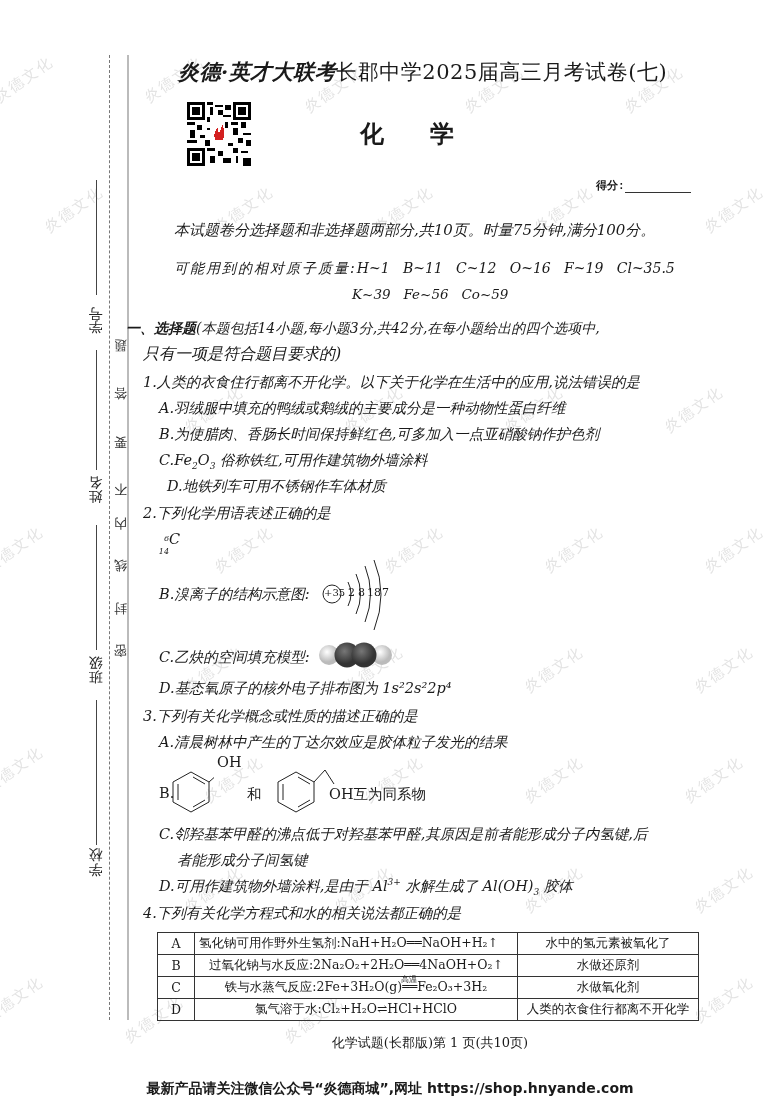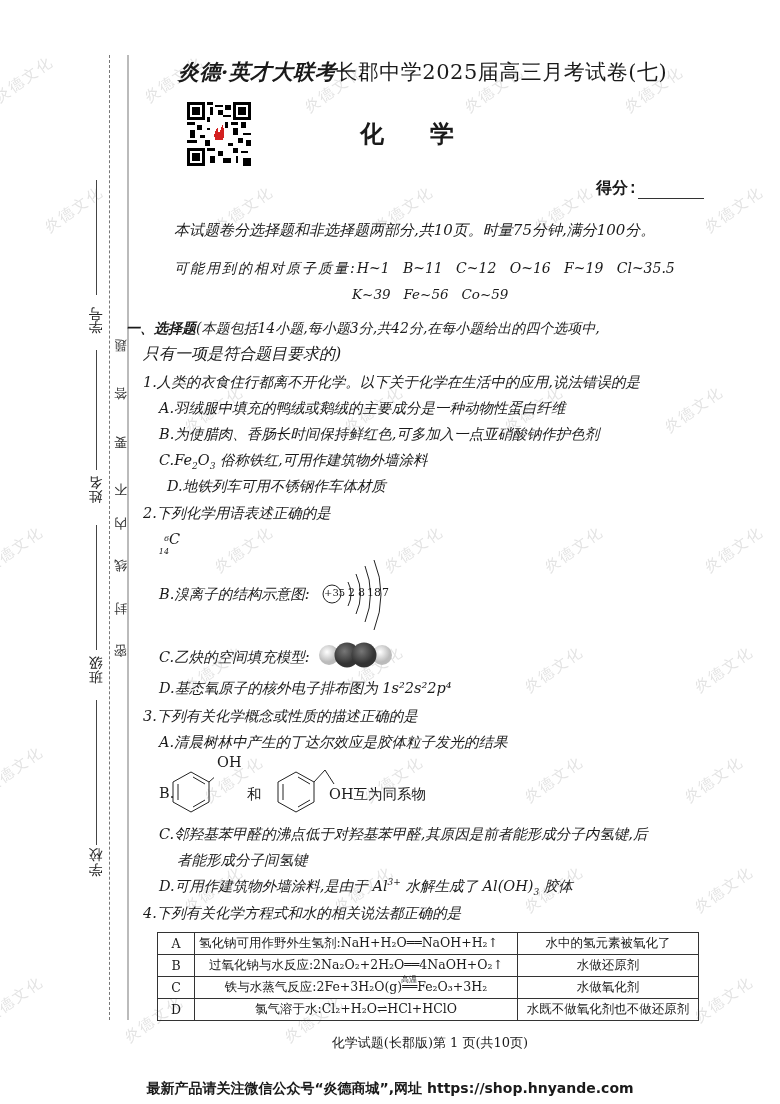--- a/index.html
+++ b/index.html
@@ -15,21 +15,21 @@
           letter-spacing:14px; font-family:"DejaVu Sans",sans-serif; color:#222; }
   .fill-line { position:absolute; left:96px; width:1px; background:#444; }
   .seal { position:absolute; left:112px; font-size:13px; font-family:"DejaVu Sans",sans-serif; color:#333;
           writing-mode:vertical-rl; transform:rotate(180deg); }
   
   .title { position:absolute; left:178px; top:58px; width:520px; font-size:21px; white-space:nowrap; letter-spacing:0.5px; }
   .title .brand { font-weight:bold; font-style:italic; }
   .qr { position:absolute; left:186px; top:102px; width:66px; height:64px; background:#fff; }
   .subject { position:absolute; left:360px; top:118px; font-size:24px; font-weight:bold; letter-spacing:46px;
              font-family:"DejaVu Sans",sans-serif; }
-  .score { position:absolute; left:596px; top:178px; font-size:16px; font-weight:bold; font-family:Liberation Mono, monospace; }
+  .score { position:absolute; left:596px; top:178px; font-size:11px; font-weight:bold; font-family:Liberation Mono, monospace; }
   .score .blank { display:inline-block; width:66px; border-bottom:1px solid #333; height:12px; vertical-align:bottom; }
   .line { position:absolute; font-size:14.5px; white-space:nowrap; line-height:20px;font-style:italic; }
   sub, sup { font-size:9px; line-height:0; }
   
   table.eq { position:absolute; left:157px; top:932px; width:542px; border-collapse:collapse; font-size:12.5px; }
   table.eq td { border:1px solid #333; height:21px; padding:0 4px; text-align:center; white-space:nowrap; }
   table.eq { border:1.5px solid #222; }
   .footer { position:absolute; left:0; width:780px; text-align:center; font-size:13px; }
   .bottom-note { position:absolute; left:0; width:780px; text-align:center; font-size:14px; font-weight:bold;
                  font-family:"DejaVu Sans",sans-serif; top:1080px; }
@@ -274,19 +274,19 @@
     <td>C</td>
     <td style="position:relative">
       <span>铁与水蒸气反应:2Fe+3H₂O(g)══Fe₂O₃+3H₂</span>
       <span style="position:absolute;left:206px;top:-3px;font-size:8px">高温</span>
     </td>
     <td>水做氧化剂</td>
   </tr>
   <tr>
     <td>D</td>
     <td>氯气溶于水:Cl₂+H₂O⇌HCl+HClO</td>
-    <td>水既不做氧化剂也不做还原剂</td>
+    <td>人类的衣食住行都离不开化学</td>
   </tr>
 </tbody>
   </table>
 
 <div class="footer" style="top:1034px;left:40px">化学试题(长郡版)第 1 页(共10页)</div>
 <div class="bottom-note">最新产品请关注微信公众号“炎德商城”,网址 https://shop.hnyande.com</div>
 
 </body></html>

